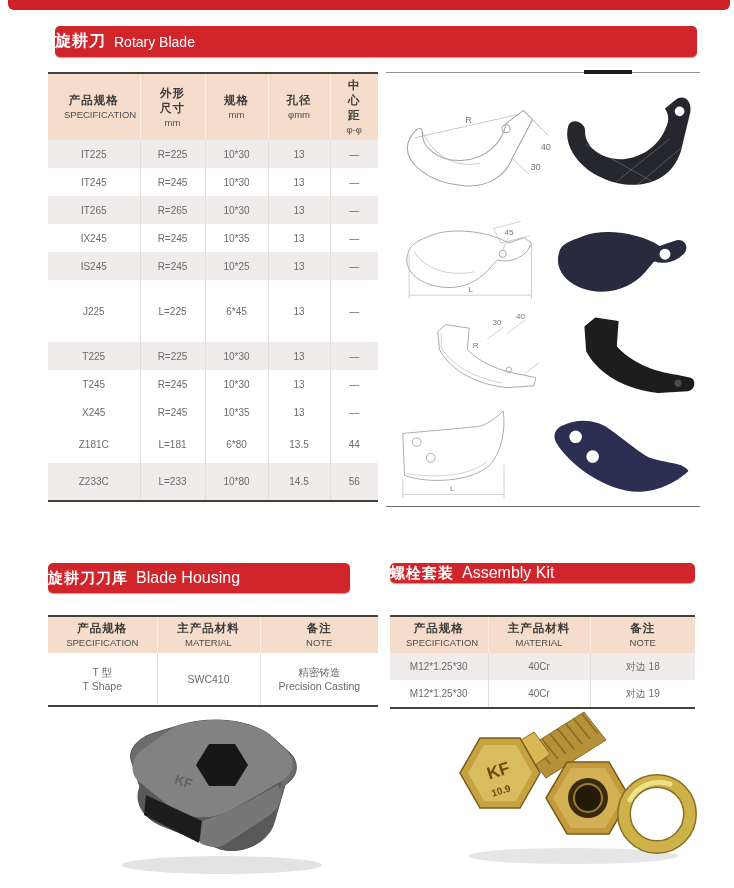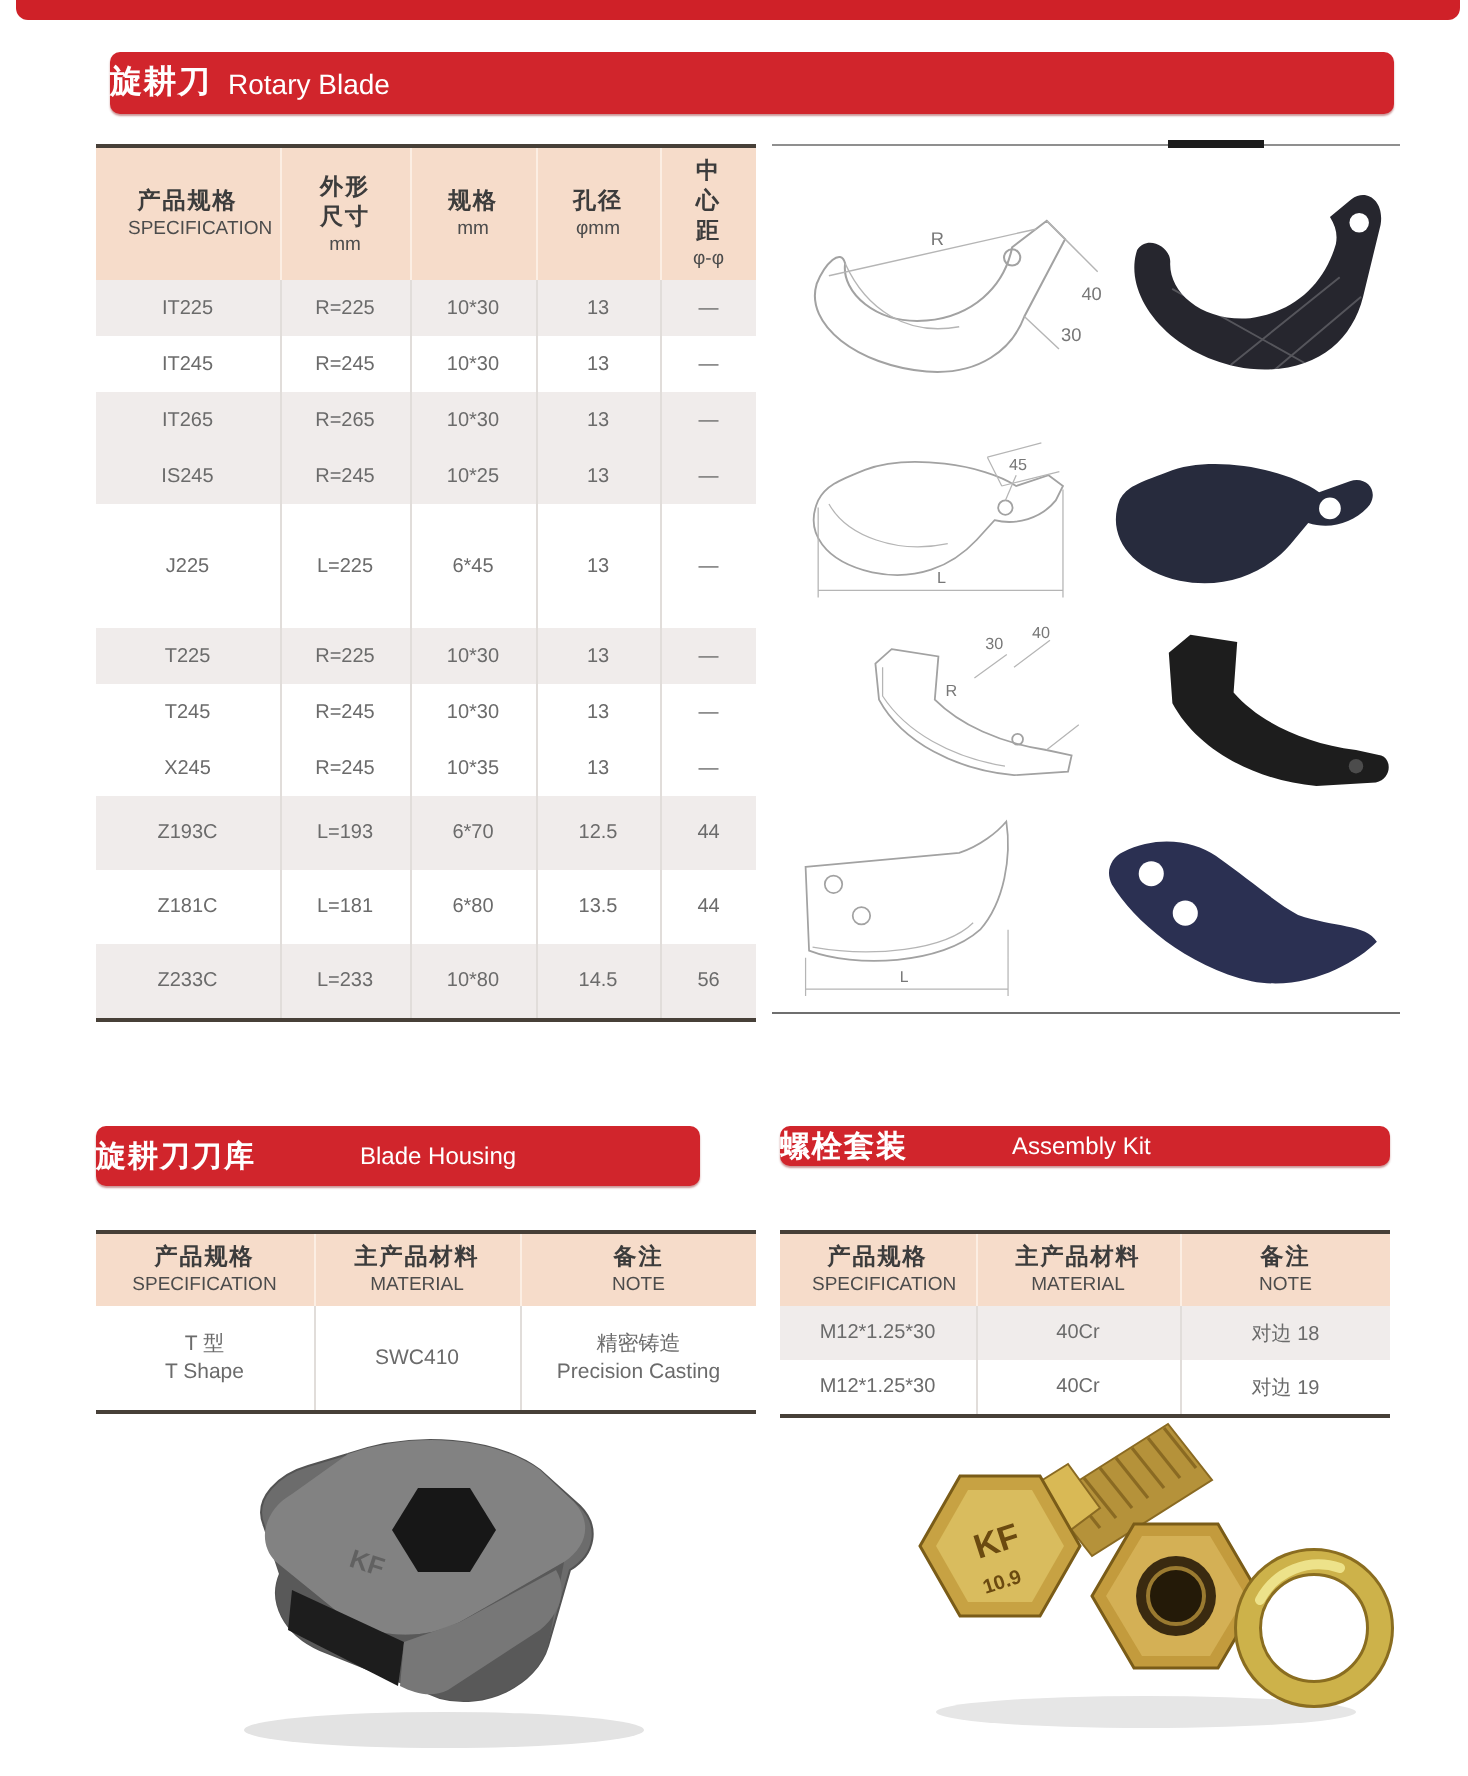--- a/index.html
+++ b/index.html
@@ -11,21 +11,21 @@
     background:#cf2128;border-radius:0 0 6px 6px;}
   .banner{position:absolute;background:#d1252c;color:#fff;border-radius:5px;
     display:flex;align-items:center;padding-left:0;box-sizing:border-box;
     box-shadow:0 1px 1px rgba(140,20,22,.45);}
   .banner .zh{font-weight:bold;font-size:16px;margin-right:8px;letter-spacing:1px;}
   .banner .en{font-size:14px;}
   #banner-rotary{left:55px;top:26px;width:642px;height:31px;}
   #banner-housing{left:48px;top:563px;width:302px;height:30px;}
   #banner-kit{left:390px;top:563px;width:305px;height:20px;}
   #banner-housing .zh,#banner-kit .zh{font-size:15px;}
-  #banner-housing .en,#banner-kit .en{font-size:12px;margin-left:44px;}
+  #banner-housing .en,#banner-kit .en{font-size:16px;}
 
   
   table{border-collapse:collapse;table-layout:fixed;}
   .cat-table{border-top:2px solid #474038;border-bottom:2px solid #474038;}
   .cat-table th{background:#f6dcca;font-weight:normal;padding:4px 16px 5px;
     border-right:1px solid #fceee3;vertical-align:middle;}
   .cat-table th:last-child{border-right:none;}
   th .zh{display:block;font-size:11.5px;font-weight:bold;color:#3c3c3c;letter-spacing:1px;}
   th .en{display:block;font-size:9.5px;color:#4c4c4c;margin-top:1px;}
   .cat-table td{text-align:center;font-size:10px;color:#6b6b6b;
@@ -121,20 +121,27 @@
         <td>13</td>
         <td>—</td>
       </tr>
       <tr class="r-base stripe">
         <td>IT265</td>
         <td>R=265</td>
         <td>10*30</td>
         <td>13</td>
         <td>—</td>
       </tr>
+      <tr class="r-base">
+        <td>IX245</td>
+        <td>R=245</td>
+        <td>10*35</td>
+        <td>13</td>
+        <td>—</td>
+      </tr>
       <tr class="r-base stripe">
         <td>IS245</td>
         <td>R=245</td>
         <td>10*25</td>
         <td>13</td>
         <td>—</td>
       </tr>
       <tr class="r-tall">
         <td>J225</td>
         <td>L=225</td>
@@ -155,27 +162,20 @@
         <td>10*30</td>
         <td>13</td>
         <td>—</td>
       </tr>
       <tr class="r-base">
         <td>X245</td>
         <td>R=245</td>
         <td>10*35</td>
         <td>13</td>
         <td>—</td>
-      </tr>
-      <tr class="r-z stripe">
-        <td>Z193C</td>
-        <td>L=193</td>
-        <td>6*70</td>
-        <td>12.5</td>
-        <td>44</td>
       </tr>
       <tr class="r-z">
         <td>Z181C</td>
         <td>L=181</td>
         <td>6*80</td>
         <td>13.5</td>
         <td>44</td>
       </tr>
       <tr class="r-z stripe">
         <td>Z233C</td>

